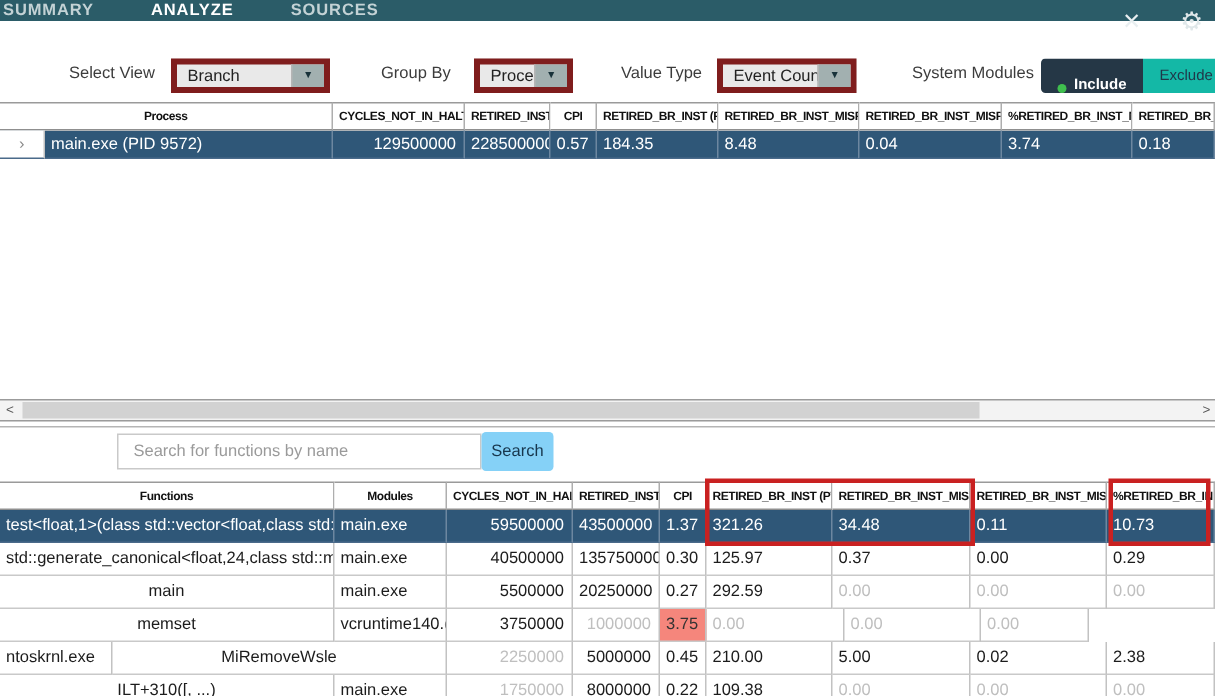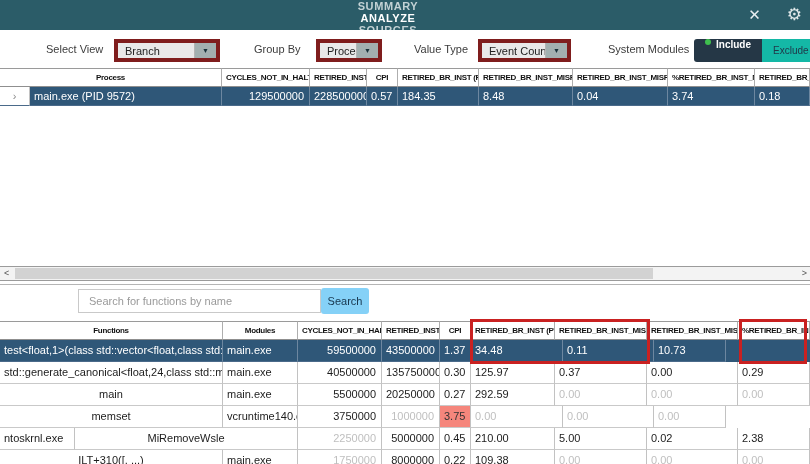--- a/index.html
+++ b/index.html
@@ -3,22 +3,22 @@
 <meta charset="utf-8">
 <style>
   html,body{margin:0;padding:0;}
   body{
     width:810px;height:464px;overflow:hidden;position:relative;
     background:#ffffff;font-family:"Liberation Sans",sans-serif;
     -webkit-font-smoothing:antialiased;
   }
   
   .topbar{
-    position:absolute;top:0;left:0;width:810px;height:30px;
-    background:#2b5c68;display:flex;align-items:center;flex-direction:column;
+    position:absolute;top:0;left:0;width:810px;height:14px;
+    background:#2b5c68;display:flex;align-items:center;
   }
   .tab{
     font-size:11px;font-weight:bold;letter-spacing:.6px;color:#c3d2d5;
     margin-left:2px;margin-right:36px;cursor:default;
   }
   .tab.first{margin-left:2px;}
   .tab.active{color:#ffffff;}
   .topbar-right{position:absolute;right:8px;top:0;height:30px;display:flex;align-items:center;gap:26px;}
   .icon-close{font-size:15px;color:#e8eef0;line-height:30px;}
   .icon-gear{font-size:17px;color:#dfe7e9;line-height:30px;}
@@ -32,21 +32,21 @@
     position:absolute;top:9px;height:23px;background:#e9e9e9;border:4px solid #7f1d1d;
     display:flex;align-items:stretch;box-sizing:border-box;
   }
   .dd-value{font-size:11px;color:#222;padding:0 7px;display:flex;align-items:center;flex:1;white-space:nowrap;overflow:hidden;}
   .dd-arrow{width:21px;background:#a2b0b0;border-left:1px solid #b5b5b5;display:flex;align-items:center;justify-content:center;font-size:7px;color:#18323a;}
   .toggle{
     position:absolute;top:9px;left:683px;height:23px;display:flex;border-radius:3px;overflow:hidden;
   }
   .tg-include{
     background:#253746;color:#fff;font-size:10px;font-weight:bold;
-    display:flex;align-items:flex-start;gap:5px;padding:0 11px;
+    display:flex;align-items:flex-end;gap:5px;padding:0 11px;
   }
   .tg-dot{width:6px;height:6px;border-radius:50%;background:#3fbf4e;}
   .tg-exclude{
     background:#14b8a6;color:#20384a;font-size:10px;
     display:flex;align-items:center;padding:0 11px;
   }
   
   .t-head,.t-row{display:flex;width:810px;}
   .cell{
     box-sizing:border-box;padding:0 4px;overflow:hidden;white-space:nowrap;
@@ -197,20 +197,21 @@
       <div class="cell w92">RETIRED_BR_INST_MISP (PT</div>
       <div class="cell w91">RETIRED_BR_INST_MISP_RAT</div>
       <div class="cell w72">%RETIRED_BR_IN</div>
     </div>
     <div class="t-row selected">
       <div class="cell w223">test&lt;float,1&gt;(class std::vector&lt;float,class std::all</div>
       <div class="cell w75">main.exe</div>
       <div class="cell w84 ar">59500000</div>
       <div class="cell w58 ar">43500000</div>
       <div class="cell w31">1.37</div>
+      <div class="cell w84">321.26</div>
       <div class="cell w92">34.48</div>
       <div class="cell w91">0.11</div>
       <div class="cell w72">10.73</div>
     </div>
     <div class="t-row">
       <div class="cell w223">std::generate_canonical&lt;float,24,class std::mers</div>
       <div class="cell w75">main.exe</div>
       <div class="cell w84 ar">40500000</div>
       <div class="cell w58 ar">135750000</div>
       <div class="cell w31">0.30</div>

